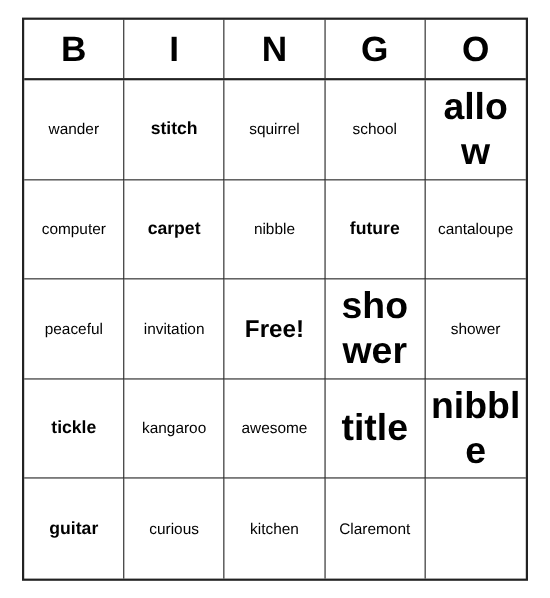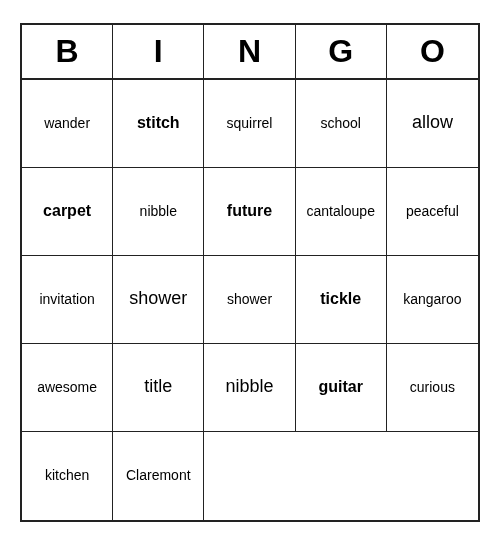--- a/index.html
+++ b/index.html
@@ -72,22 +72,22 @@
       line-height: 1.2;
       word-break: break-word;
     }
 
     .cell-text.large {
       font-size: 16px;
       font-weight: bold;
     }
 
     .cell-text.xlarge {
-      font-size: 18px;
-      font-weight: normal;
+      font-size: 34px;
+      font-weight: bold;
     }
 
     .cell-text.free {
       font-size: 22px;
       font-weight: bold;
     }
   </style>
 </head>
 <body>
 
@@ -109,36 +109,42 @@
       <div class="bingo-cell">
         <span class="cell-text">squirrel</span>
       </div>
       <div class="bingo-cell">
         <span class="cell-text">school</span>
       </div>
       <div class="bingo-cell">
         <span class="cell-text xlarge">allow</span>
       </div>
       <div class="bingo-cell">
+        <span class="cell-text">computer</span>
+      </div>
+      <div class="bingo-cell">
         <span class="cell-text large">carpet</span>
       </div>
       <div class="bingo-cell">
         <span class="cell-text">nibble</span>
       </div>
       <div class="bingo-cell">
         <span class="cell-text large">future</span>
       </div>
       <div class="bingo-cell">
         <span class="cell-text">cantaloupe</span>
       </div>
       <div class="bingo-cell">
         <span class="cell-text">peaceful</span>
       </div>
       <div class="bingo-cell">
         <span class="cell-text">invitation</span>
+      </div>
+      <div class="bingo-cell">
+        <span class="cell-text free">Free!</span>
       </div>
       <div class="bingo-cell">
         <span class="cell-text xlarge">shower</span>
       </div>
       <div class="bingo-cell">
         <span class="cell-text">shower</span>
       </div>
       <div class="bingo-cell">
         <span class="cell-text large">tickle</span>
       </div>

